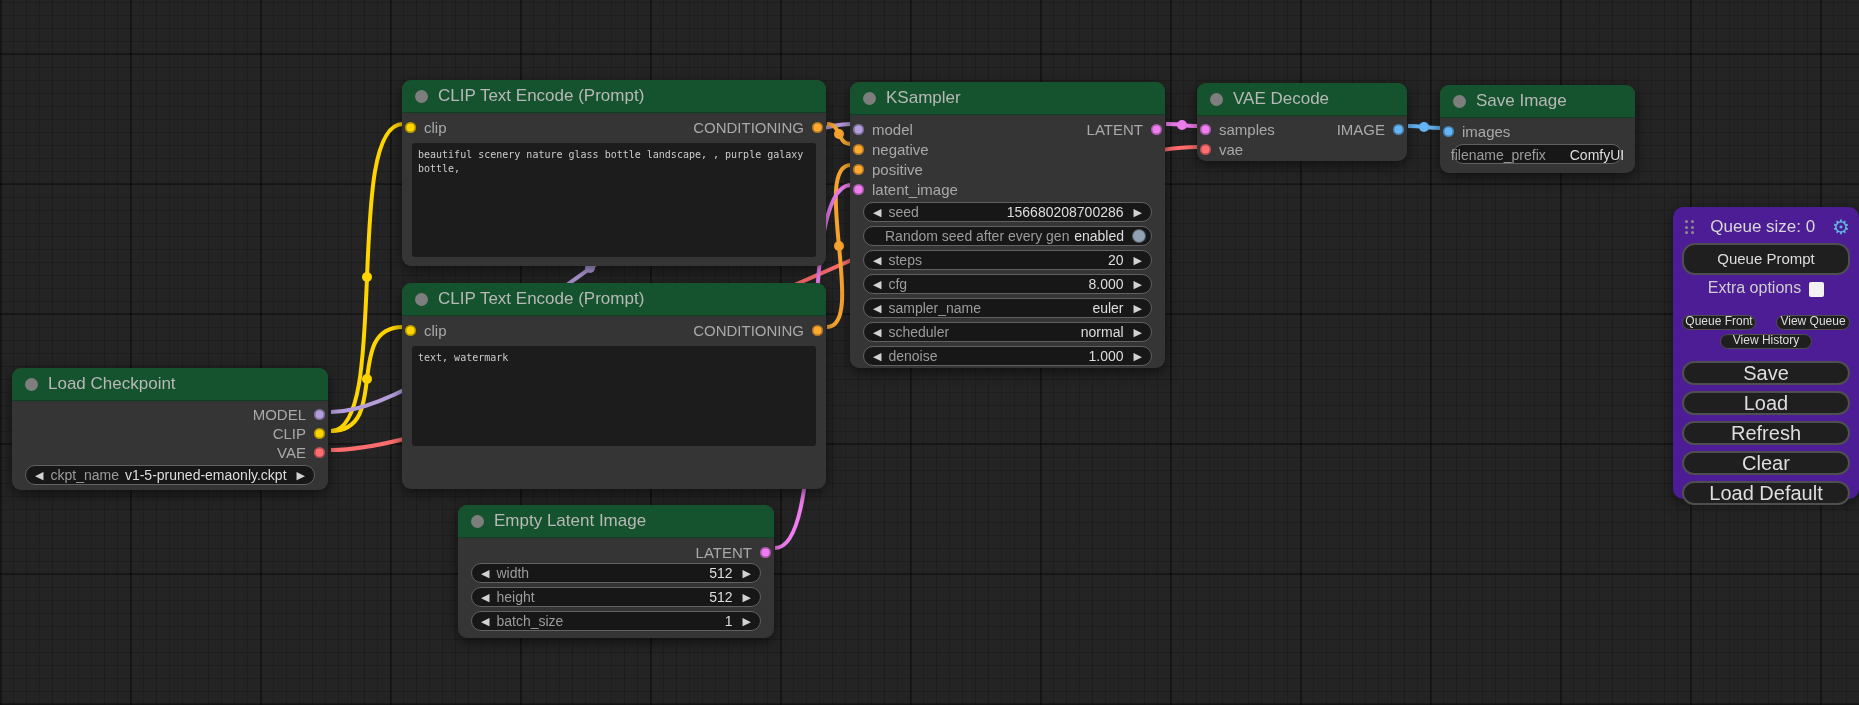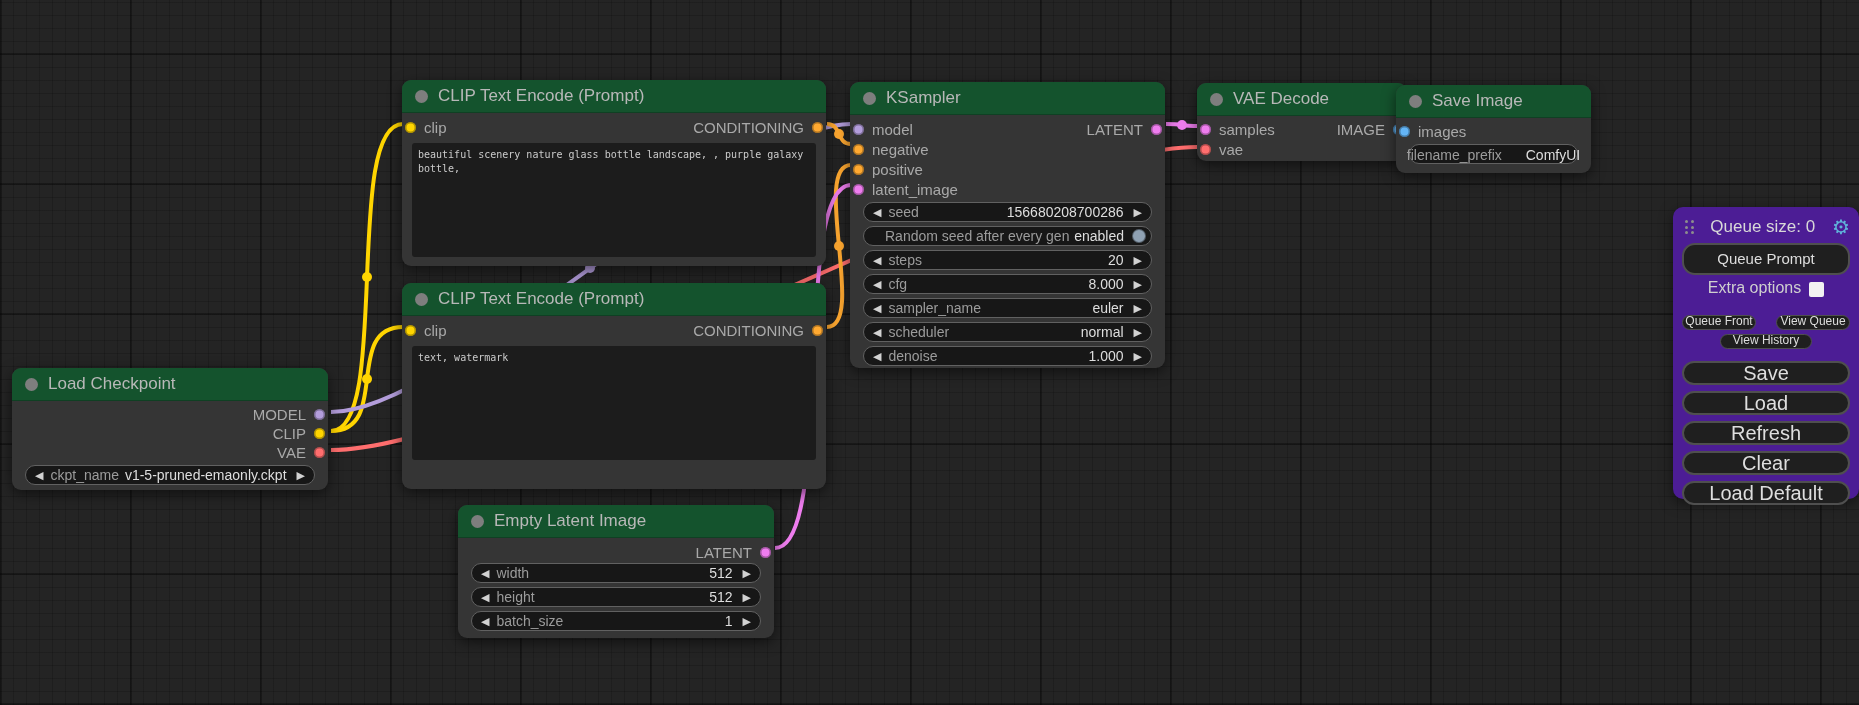--- a/index.html
+++ b/index.html
@@ -161,21 +161,21 @@
       <span class="pgroup">
         <span class="pdot c-clip" style="background: rgb(255, 213, 0);"></span>
         <span>clip</span>
       </span>
       <span class="pgroup">
         <span>CONDITIONING</span>
         <span class="pdot c-cond" style="background: rgb(255, 169, 49);"></span>
       </span>
     </div>
   </div>
-  <div class="ntext" style="height:114px;">text, watermark</div>
+  <div class="ntext" style="height:100px;">text, watermark</div>
 </div>
 
 <div class="node" style="left:850px;top:82px;width:315px;height:286px;">
   <div class="ntitle">
     <span class="tdot"></span>
     <span>KSampler</span>
   </div>
   <div class="rows">
     <div class="prow both">
       <span class="pgroup">
@@ -259,21 +259,21 @@
         <span class="pdot c-image" style="background: rgb(100, 181, 246);"></span>
       </span>
     </div>
     <div class="prow inrow">
       <span class="pdot c-vae" style="background: rgb(255, 110, 110);"></span>
       <span>vae</span>
     </div>
   </div>
 </div>
 
-<div class="node" style="left:1396px;top:85px;width:195px;height:88px;">
+<div class="node" style="left:1440px;top:85px;width:195px;height:88px;">
   <div class="ntitle">
     <span class="tdot"></span>
     <span>Save Image</span>
   </div>
   <div class="rows" style="padding-top:3px;">
     <div class="prow inrow">
       <span class="pdot c-image" style="background: rgb(100, 181, 246);"></span>
       <span>images</span>
     </div>
   </div>

